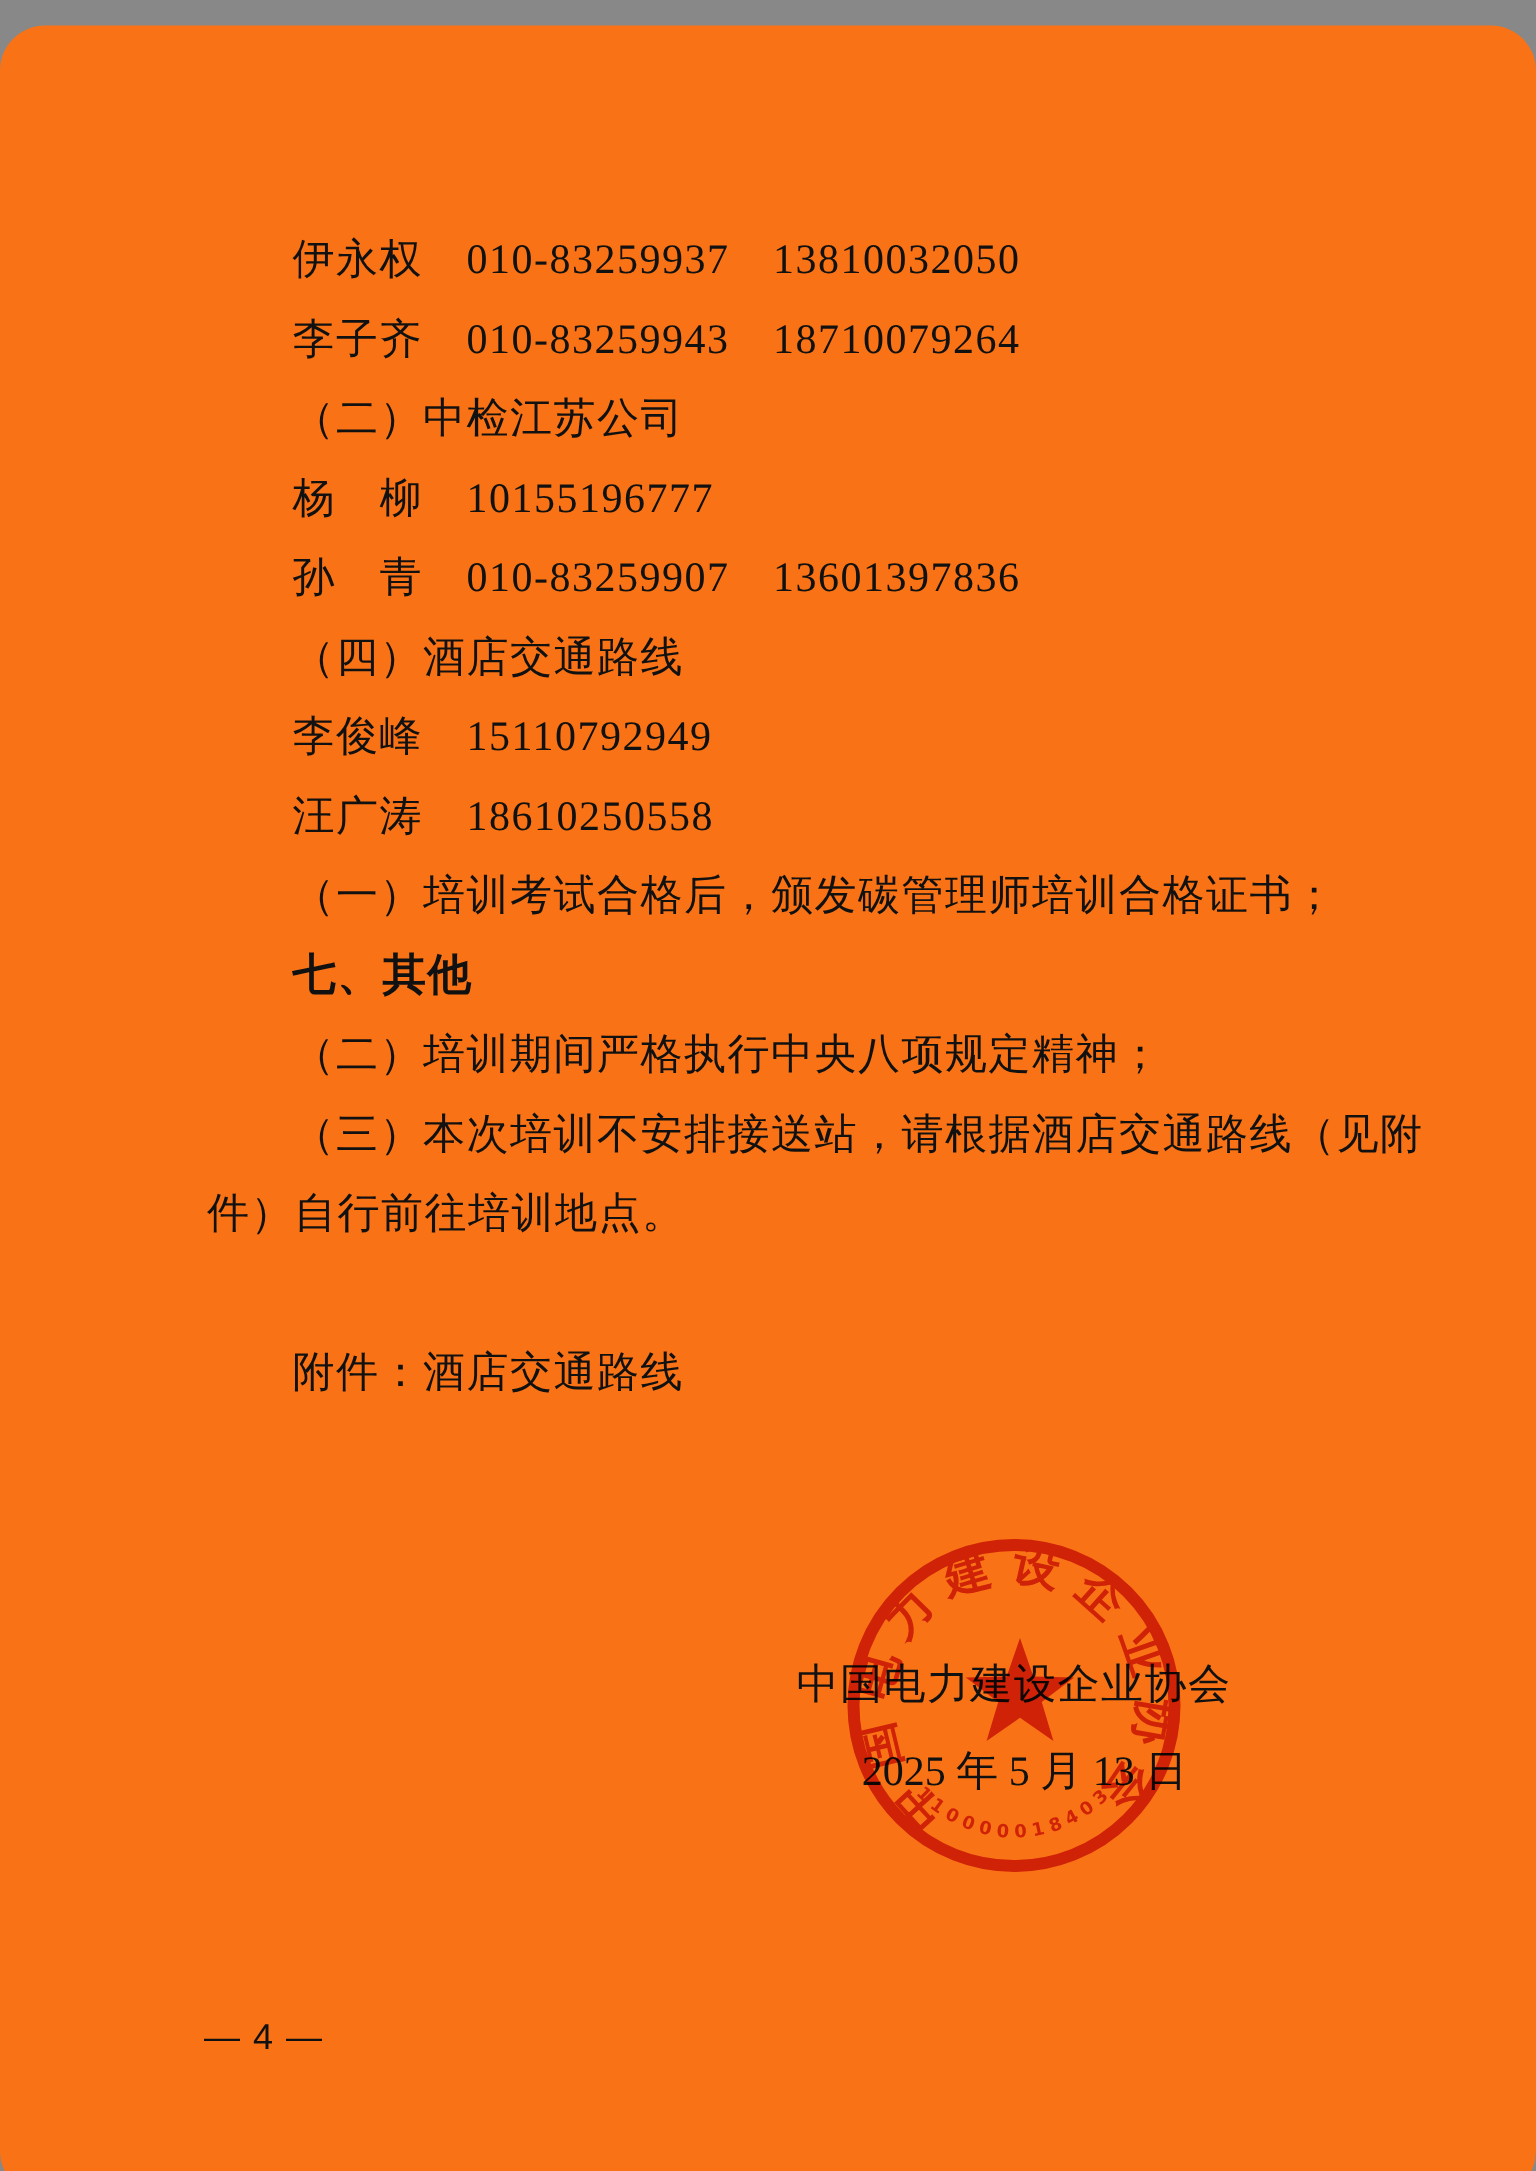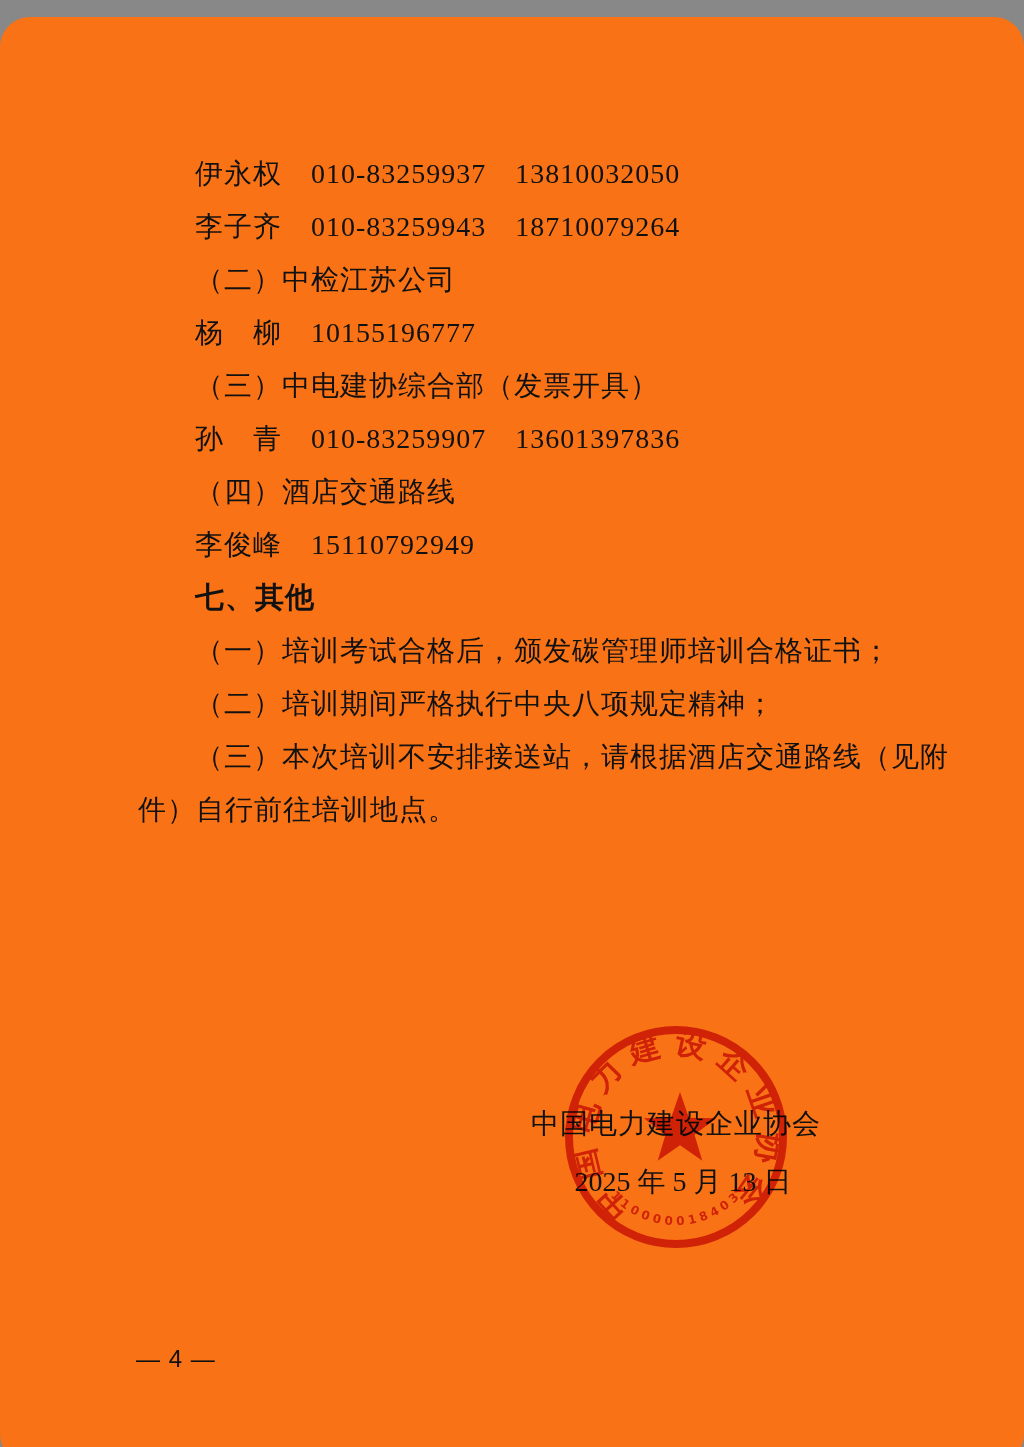--- a/index.html
+++ b/index.html
@@ -87,30 +87,31 @@
 </head>
 <body>
 
 <div class="page">
 
   <div class="body-block">
     <p class="ind">伊永权　010-83259937　13810032050</p>
     <p class="ind">李子齐　010-83259943　18710079264</p>
     <p class="ind">（二）中检江苏公司</p>
     <p class="ind">杨　柳　10155196777</p>
-    <p class="ind">（三）中电建协综合部（发票开具）</p>
     <p class="ind">孙　青　010-83259907　13601397836</p>
     <p class="ind">（四）酒店交通路线</p>
     <p class="ind">李俊峰　15110792949</p>
+    <p class="ind">汪广涛　18610250558</p>
+    <p class="ind">（一）培训考试合格后，颁发碳管理师培训合格证书；</p>
     <p class="ind heading">七、其他</p>
-    <p class="ind">（一）培训考试合格后，颁发碳管理师培训合格证书；</p>
     <p class="ind">（二）培训期间严格执行中央八项规定精神；</p>
     <p class="ind">（三）本次培训不安排接送站，请根据酒店交通路线（见附</p>
     <p>件）自行前往培训地点。</p>
     <div class="spacer"></div>
+    <p class="ind">附件：酒店交通路线</p>
   </div>
 
   <div class="sig-org">中国电力建设企业协会</div>
   <div class="sig-date">2025 年 5 月 13 日</div>
 
   <svg class="seal-svg" viewBox="-115 -115 230 230" xmlns="http://www.w3.org/2000/svg">
     <defs>
       <path id="ringPath" d="M -45.2 69.6 A 83 83 0 1 1 45.2 69.6" fill="none"></path>
       <path id="serialPath" d="M -65.4 58.9 A 88 88 0 0 0 65.4 58.9" fill="none"></path>
     </defs>

